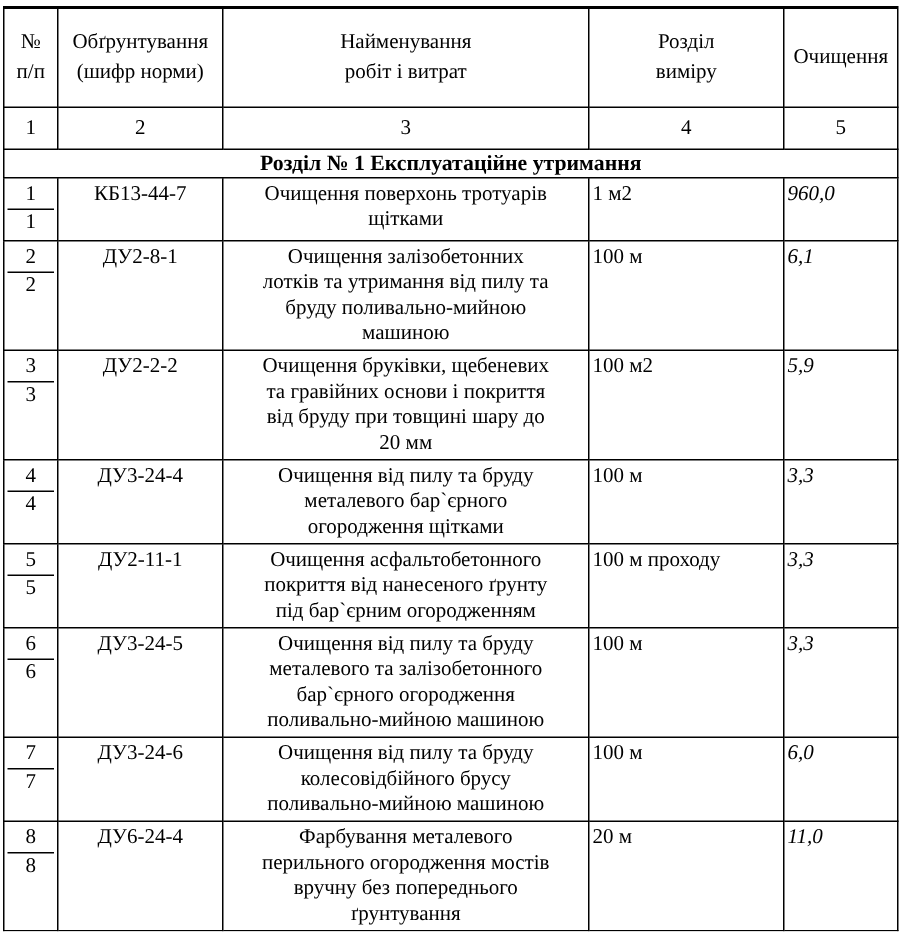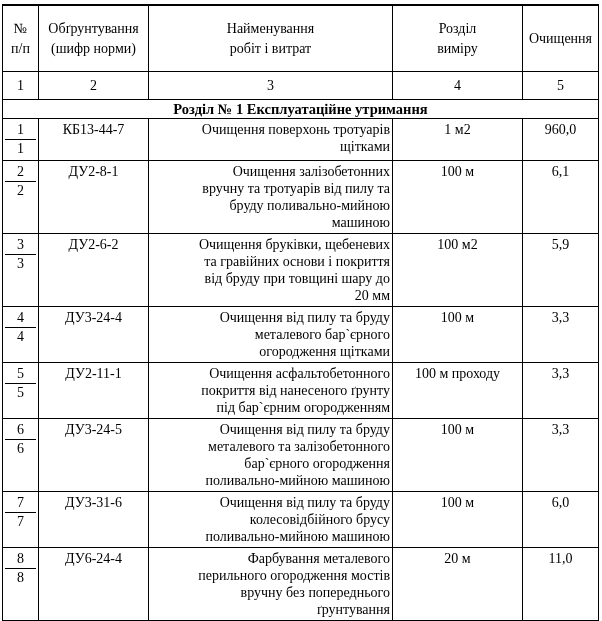--- a/index.html
+++ b/index.html
@@ -77,27 +77,27 @@
     height: 18px;
     line-height: 18px;
     border-bottom: 1px solid #000;
   }
   .num-bottom {
     height: 18px;
     line-height: 18px;
   }
   td.code-cell { text-align: center; margin-top: 24px; }
   td.name-cell {
-    text-align: right;
+    text-align: center;
     padding-left: 6px;
     padding-right: 3px;
     white-space: pre-line;
   }
-  td.unit-cell { text-align: center; }
-  td.qty-cell  { text-align: center; }
+  td.unit-cell { }
+  td.qty-cell  { text-align: left; font-style: italic; }
 </style>
 </head>
 <body>
 
 <div class="page">
   <table class="works">
     <colgroup>
       <col class="c-num">
       <col class="c-code">
       <col class="c-name">
@@ -137,32 +137,32 @@
     <td class="unit-cell">1 м2</td>
     <td class="qty-cell">960,0</td>
   </tr>
         <tr class="data-row">
     <td class="num-cell">
       <div class="num-top">2</div>
       <div class="num-bottom">2</div>
     </td>
     <td class="code-cell">ДУ2-8-1</td>
     <td class="name-cell">Очищення залізобетонних
-вручну та тротуарів від пилу та
+лотків та утримання від пилу та
 бруду поливально-мийною
 машиною</td>
     <td class="unit-cell">100 м</td>
     <td class="qty-cell">6,1</td>
   </tr>
         <tr class="data-row">
     <td class="num-cell">
       <div class="num-top">3</div>
       <div class="num-bottom">3</div>
     </td>
-    <td class="code-cell">ДУ2-6-2</td>
+    <td class="code-cell">ДУ2-2-2</td>
     <td class="name-cell">Очищення бруківки, щебеневих
 та гравійних основи і покриття
 від бруду при товщині шару до
 20 мм</td>
     <td class="unit-cell">100 м2</td>
     <td class="qty-cell">5,9</td>
   </tr>
         <tr class="data-row">
     <td class="num-cell">
       <div class="num-top">4</div>
@@ -198,21 +198,21 @@
 бар`єрного огородження
 поливально-мийною машиною</td>
     <td class="unit-cell">100 м</td>
     <td class="qty-cell">3,3</td>
   </tr>
         <tr class="data-row">
     <td class="num-cell">
       <div class="num-top">7</div>
       <div class="num-bottom">7</div>
     </td>
-    <td class="code-cell">ДУ3-31-6</td>
+    <td class="code-cell">ДУ3-24-6</td>
     <td class="name-cell">Очищення від пилу та бруду
 колесовідбійного брусу
 поливально-мийною машиною</td>
     <td class="unit-cell">100 м</td>
     <td class="qty-cell">6,0</td>
   </tr>
         <tr class="data-row">
     <td class="num-cell">
       <div class="num-top">8</div>
       <div class="num-bottom">8</div>

